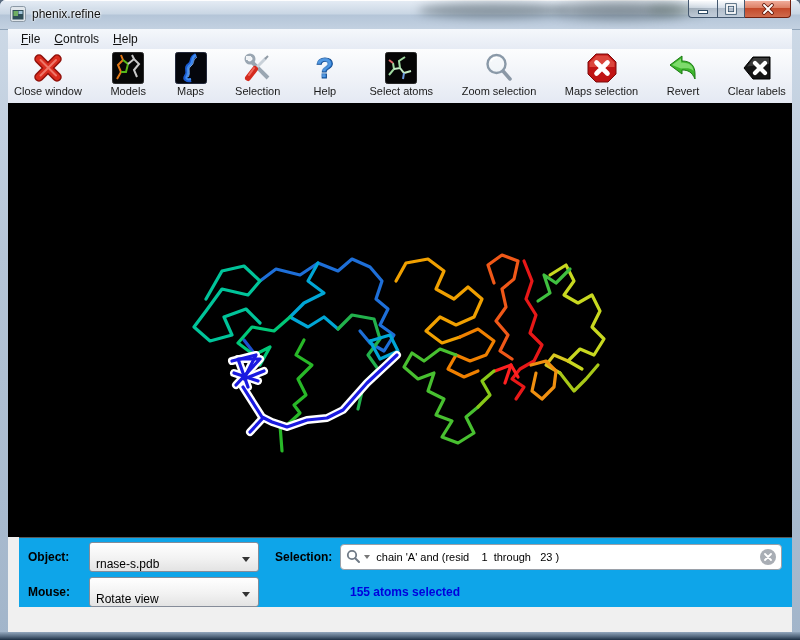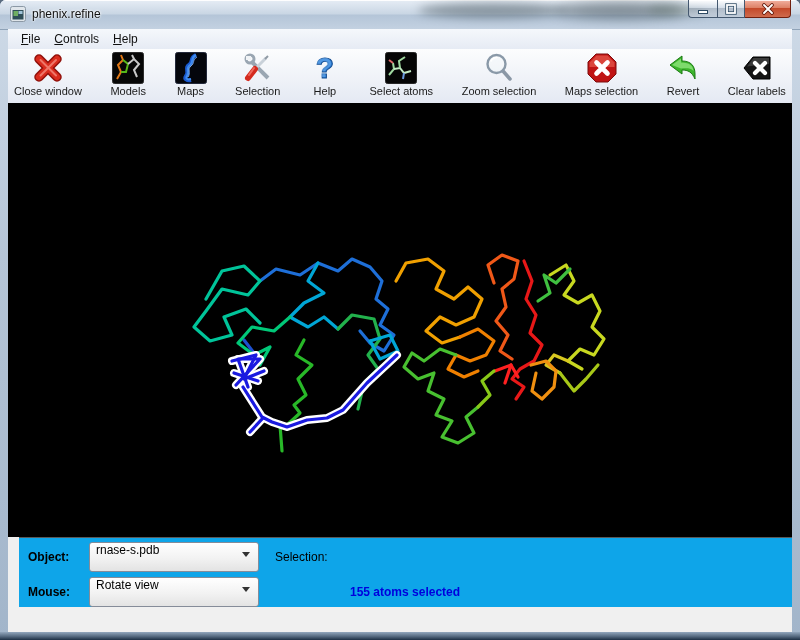--- a/index.html
+++ b/index.html
@@ -43,26 +43,26 @@
   .viewport{position:absolute;left:0;right:0;top:74px;height:434px;background:#000;}
   
   .panel{position:absolute;left:11px;right:0;top:508px;height:70px;background:#0ea5e9;
     border-top:1px solid #5a5a5a;box-sizing:border-box;}
   .prow{position:absolute;left:0;right:0;display:flex;align-items:center;}
   .row1{top:5px;height:27px;}
   .row2{top:41px;height:25px;}
   .plabel{font-weight:bold;font-size:12px;color:#000;width:61px;margin-left:9px;flex:none;}
   .combo{width:170px;height:25px;flex:none;box-sizing:border-box;border:1px solid #858c99;
     border-radius:3px;background:linear-gradient(180deg,#ffffff 0%,#f2f2f2 55%,#e3e3e3 100%);
-    display:flex;align-items:flex-end;font-size:12px;color:#000;padding:14px 6px;
+    display:flex;align-items:flex-start;font-size:12px;color:#000;padding:14px 6px;
     box-shadow:inset 0 1px 0 #fff;}
   .combo .val{flex:1;overflow:hidden;}
   .arrow{width:0;height:0;border-left:4px solid transparent;border-right:4px solid transparent;
     border-top:5px solid #333;margin-right:2px;}
-  .sel-label{font-weight:normal;font-size:12px;color:#000;margin-left:16px;flex:none;}
+  .sel-label{font-weight:bold;font-size:12px;color:#000;margin-left:16px;flex:none;}
   .search{flex:1;height:26px;margin-left:8px;margin-right:10px;box-sizing:border-box;
     border:1px solid #9aa0a8;border-radius:4px;background:#fff;display:flex;align-items:center;
     padding:0 5px;}
   .search input{flex:1;border:none;outline:none;font-family:"Liberation Sans",sans-serif;
     font-size:11px;color:#000;background:transparent;white-space:pre;}
   .mag{flex:none;margin-right:2px;display:flex;align-items:center;}
   .caret{width:0;height:0;border-left:3.5px solid transparent;border-right:3.5px solid transparent;
     border-top:4px solid #777;margin-left:1px;margin-right:4px;}
   .clear-btn{flex:none;width:16px;height:16px;border-radius:50%;background:#a9aeb5;
     display:flex;align-items:center;justify-content:center;}
@@ -268,20 +268,35 @@
     </div>
 
     <div class="panel">
       <div class="prow row1">
         <span class="plabel">Object:</span>
         <div class="combo">
           <span class="val">rnase-s.pdb</span>
           <span class="arrow"></span>
         </div>
         <span class="sel-label">Selection:</span>
+        <div class="search">
+          <span class="mag">
+            <svg width="15" height="15" viewBox="0 0 15 15">
+                <circle cx="6" cy="6" r="4.2" fill="none" stroke="#6f7a86" stroke-width="1.8"></circle>
+                <line x1="9.2" y1="9.2" x2="13" y2="13" stroke="#6f7a86" stroke-width="2" stroke-linecap="round"></line>
+              </svg>
+          </span>
+          <span class="caret"></span>
+          <input type="text" value="chain 'A' and (resid    1  through   23 )" style="">
+          <span class="clear-btn">
+            <svg width="8" height="8" viewBox="0 0 8 8">
+                <path d="M1 1 L7 7 M7 1 L1 7" stroke="#fff" stroke-width="1.8" stroke-linecap="round"></path>
+              </svg>
+          </span>
+        </div>
       </div>
       <div class="prow row2">
         <span class="plabel">Mouse:</span>
         <div class="combo">
           <span class="val">Rotate view</span>
           <span class="arrow"></span>
         </div>
         <span class="atoms" id="atoms-text" style="color: rgb(0, 0, 221);">155 atoms selected</span>
       </div>
     </div>

